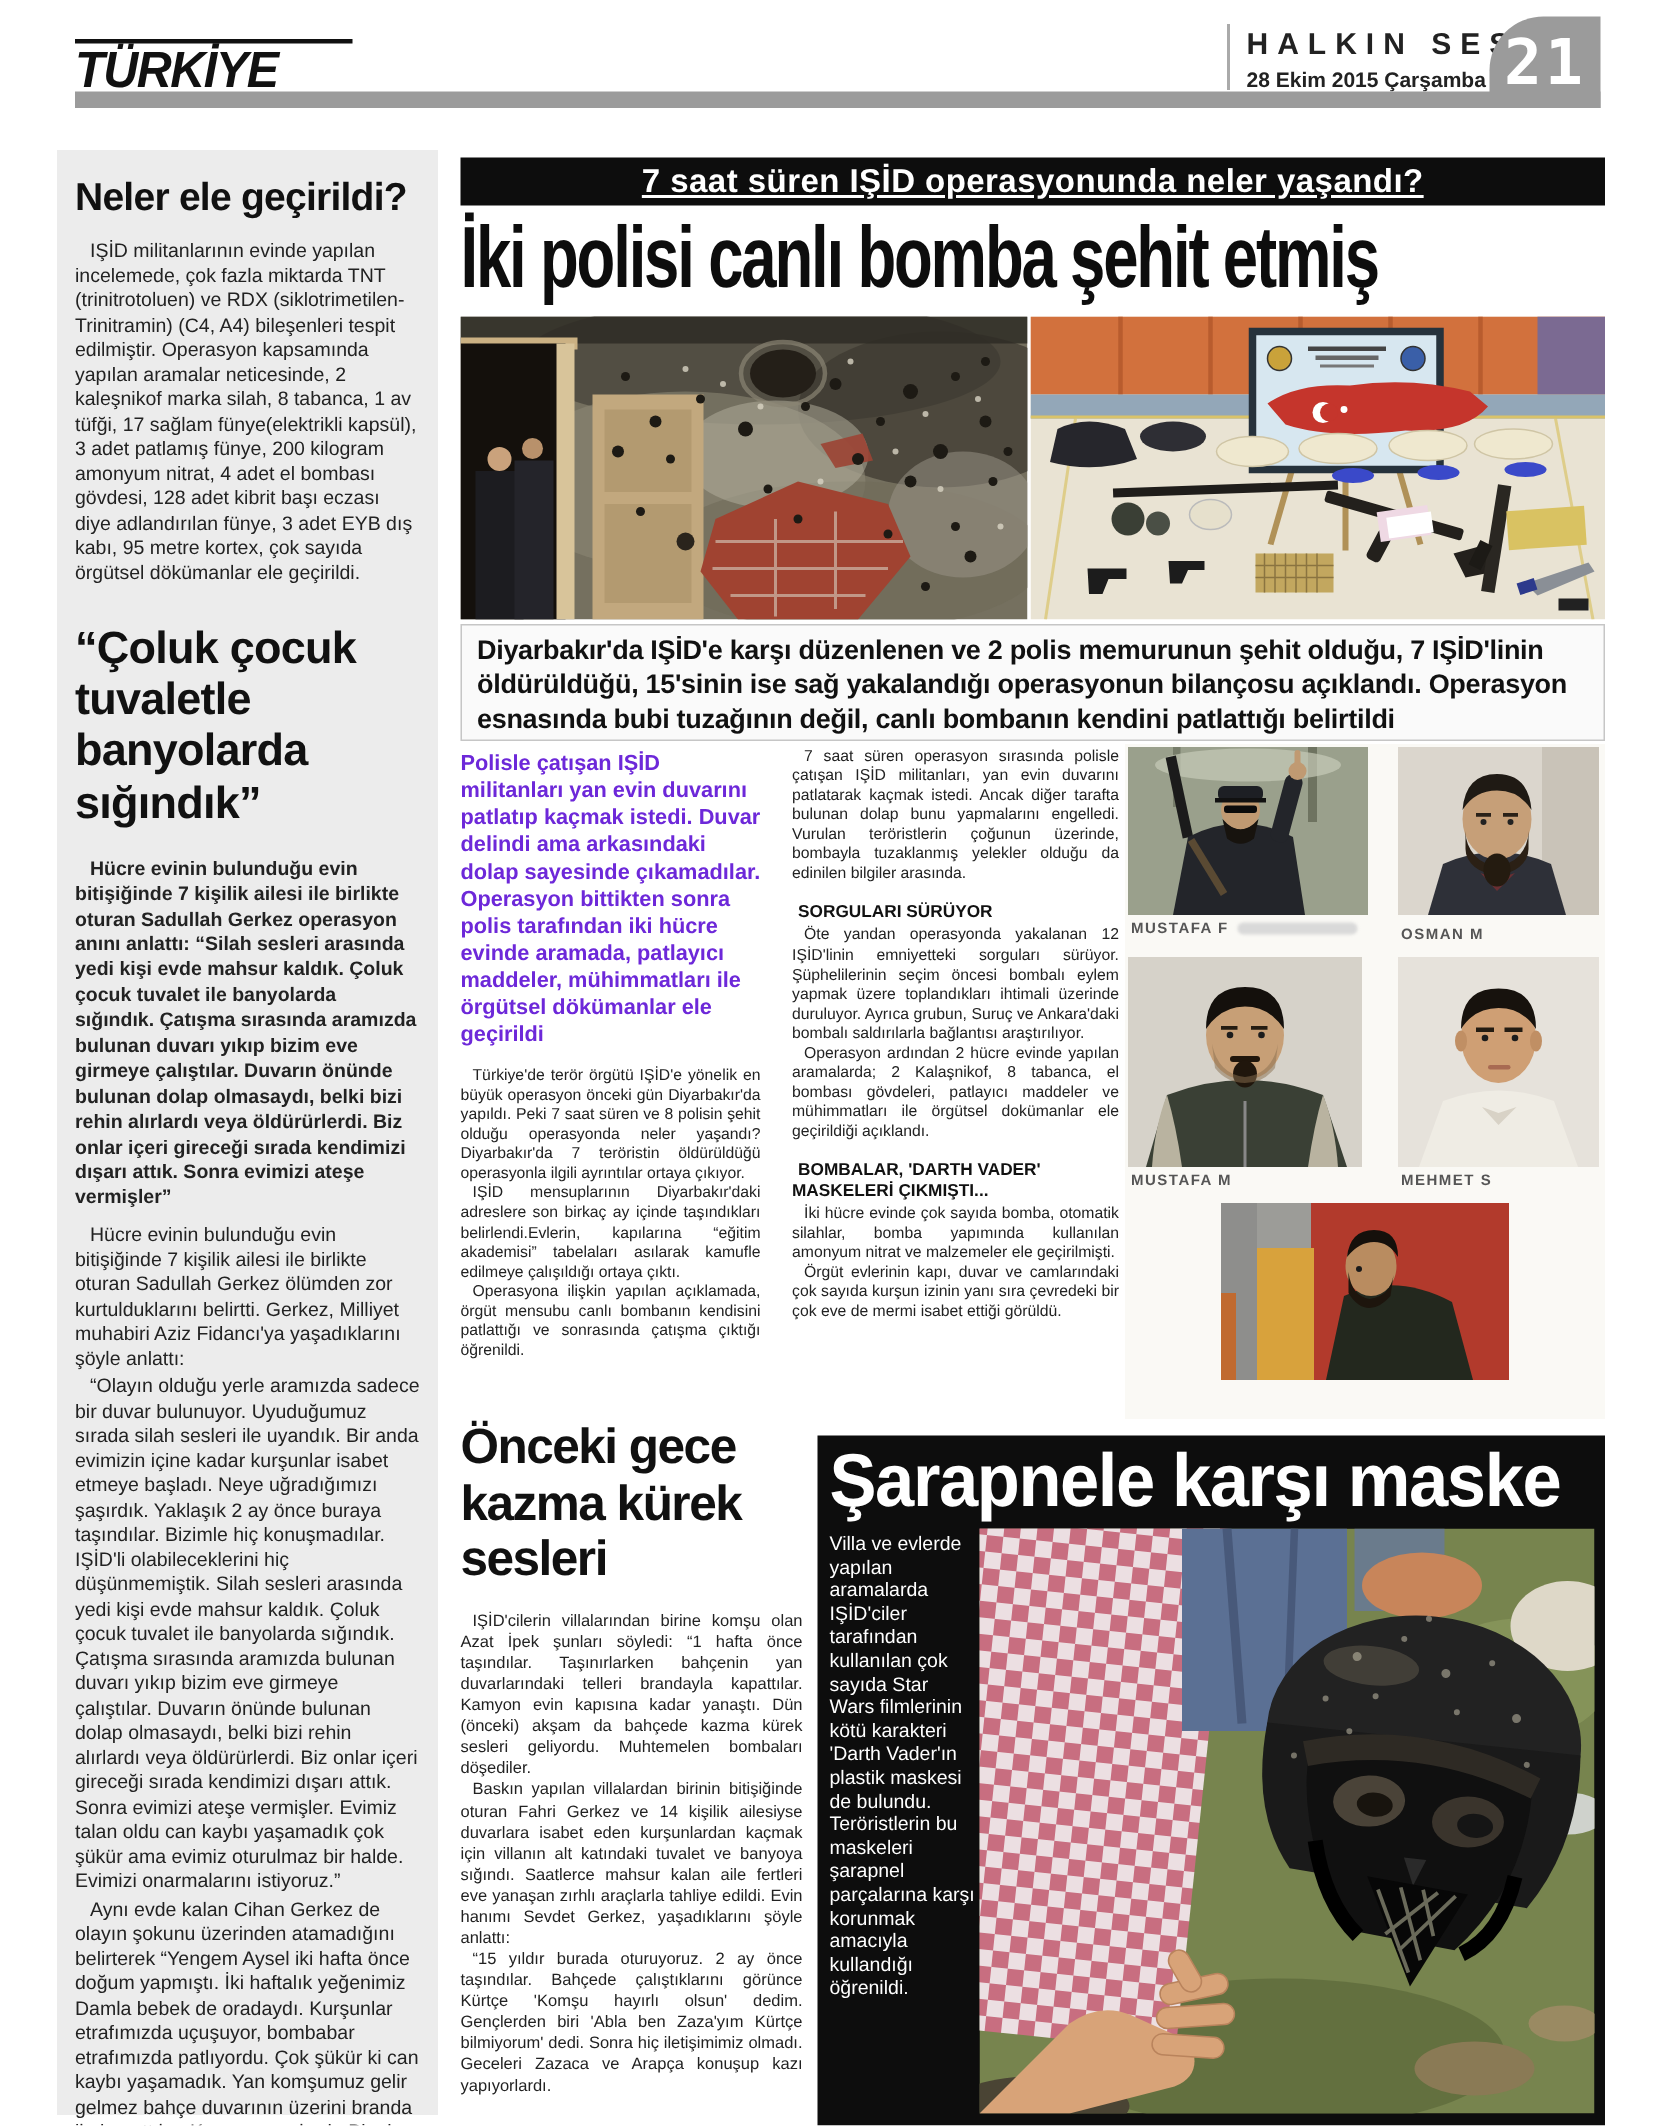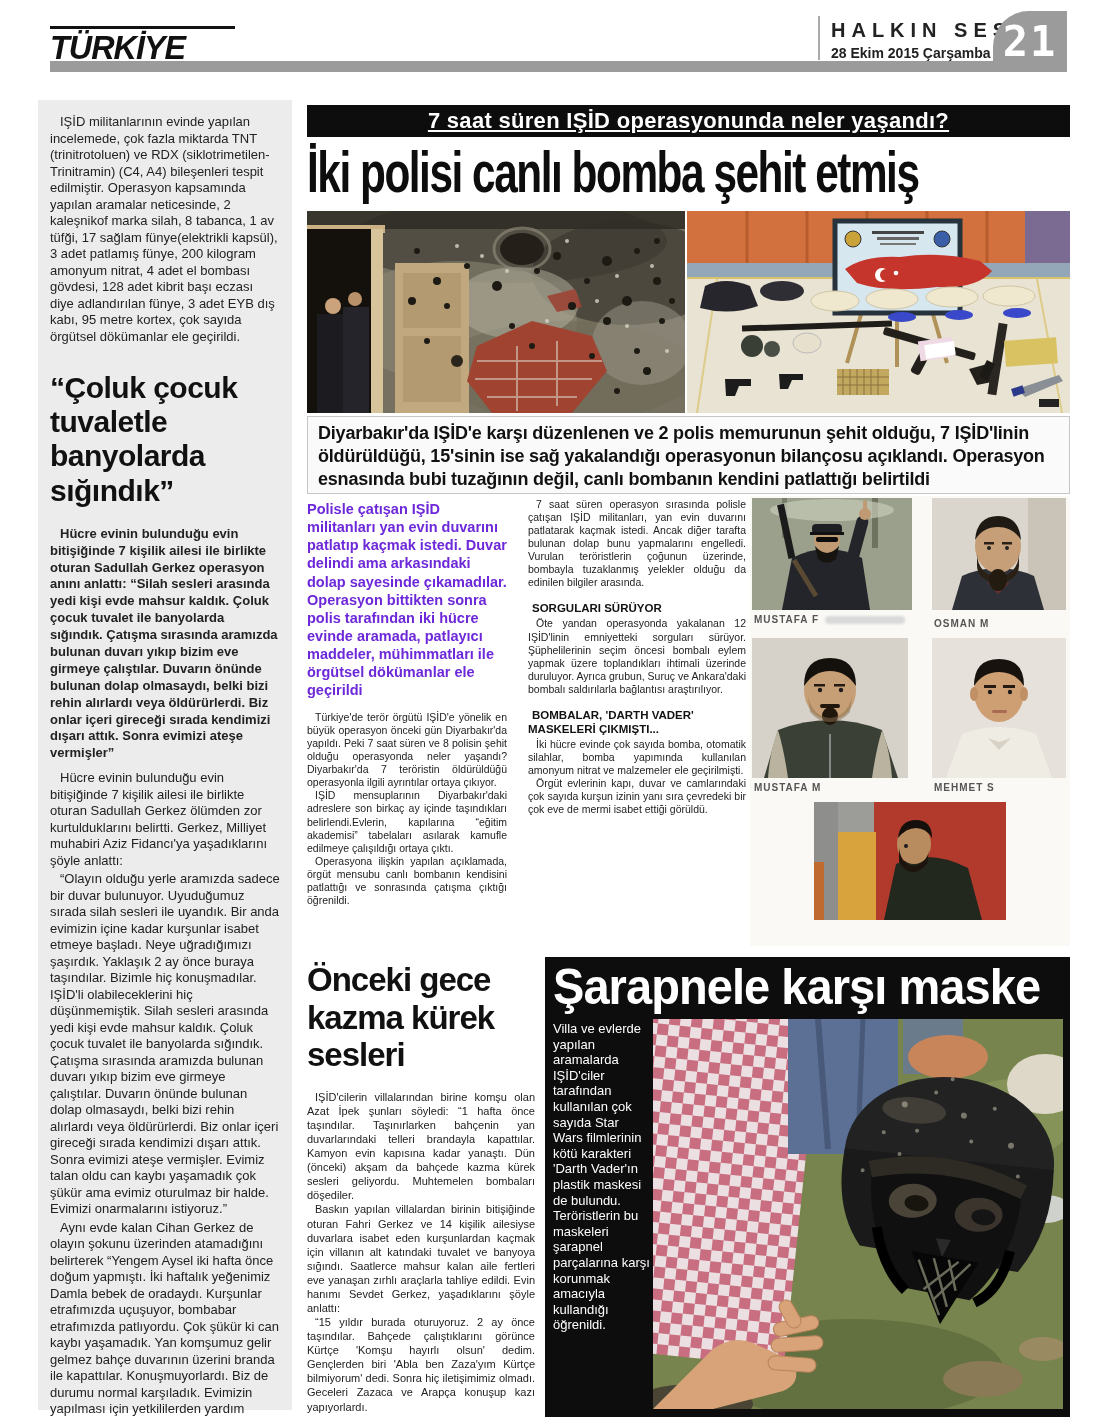--- a/index.html
+++ b/index.html
@@ -45,21 +45,21 @@
   .col2{position:absolute;left:528px;top:498px;width:218px;}
   .col-subhead{font-size:11.5px;font-weight:bold;margin:12px 0 2px;text-indent:4px;color:#111;line-height:1.25;}
   
   .mugs{position:absolute;left:750px;top:496px;width:320px;height:450px;background:#faf9f5;}
   .mug{position:absolute;}
   .mug-label{position:absolute;font-size:10px;font-weight:bold;letter-spacing:1px;color:#555;}
   .redact{display:inline-block;width:80px;height:8px;background:#d9d9d9;border-radius:4px;margin-left:6px;
         filter:blur(1px);vertical-align:middle;}
   
   .a3{position:absolute;left:307px;top:945px;width:228px;}
-  .a3-title{font-size:33px;font-weight:bold;line-height:1.14;letter-spacing:-1px;margin:16px 0 16px;color:#111;}
+  .a3-title{font-size:33px;font-weight:bold;line-height:1.14;letter-spacing:-1px;margin:0 0 16px;color:#111;}
   .a3 .colp{font-size:11px;line-height:1.28;}
   
   .maskbox{position:absolute;left:545px;top:957px;width:525px;height:558px;background:#0d0d0d;}
   .mask-title{position:absolute;left:8px;top:0;margin:0;white-space:nowrap;color:#fff;font-size:50px;
         font-weight:bold;letter-spacing:-1px;transform:scaleX(.94);transform-origin:left;line-height:60px;}
   .mask-side{position:absolute;left:8px;top:64px;width:98px;color:#fff;font-weight:normal;
         font-size:13px;line-height:1.2;}
   .mask-photo{position:absolute;left:108px;top:62px;width:410px;height:390px;}
 </style>
 </head>
@@ -71,20 +71,21 @@
   <div class="section-title">TÜRKİYE</div>
   <div class="mast-divider"></div>
   <div class="mast-name">HALKIN SESİ</div>
   <div class="mast-date">28 Ekim 2015 Çarşamba</div>
   <div class="gray-bar"></div>
   <div class="page-badge">
     <span>21</span>
   </div>
 
   <aside class="sidebar">
+    <h2 class="sb-title1">Neler ele geçirildi?</h2>
     <p class="sb-body">IŞİD militanlarının evinde yapılan incelemede, çok fazla miktarda TNT (trinitrotoluen) ve RDX (siklotrimetilen-Trinitramin) (C4, A4) bileşenleri tespit edilmiştir. Operasyon kapsamında yapılan aramalar neticesinde, 2 kaleşnikof marka silah, 8 tabanca, 1 av tüfği, 17 sağlam fünye(elektrikli kapsül), 3 adet patlamış fünye, 200 kilogram amonyum nitrat, 4 adet el bombası gövdesi, 128 adet kibrit başı eczası diye adlandırılan fünye, 3 adet EYB dış kabı, 95 metre kortex, çok sayıda örgütsel dökümanlar ele geçirildi.</p>
     <h2 class="sb-title2">“Çoluk çocuk tuvaletle banyolarda sığındık”</h2>
     <p class="sb-lead">Hücre evinin bulunduğu evin bitişiğinde 7 kişilik ailesi ile birlikte oturan Sadullah Gerkez operasyon anını anlattı: “Silah sesleri arasında yedi kişi evde mahsur kaldık. Çoluk çocuk tuvalet ile banyolarda sığındık. Çatışma sırasında aramızda bulunan duvarı yıkıp bizim eve girmeye çalıştılar. Duvarın önünde bulunan dolap olmasaydı, belki bizi rehin alırlardı veya öldürürlerdi. Biz onlar içeri gireceği sırada kendimizi dışarı attık. Sonra evimizi ateşe vermişler”</p>
     <p class="sb-p">Hücre evinin bulunduğu evin bitişiğinde 7 kişilik ailesi ile birlikte oturan Sadullah Gerkez ölümden zor kurtulduklarını belirtti. Gerkez, Milliyet muhabiri Aziz Fidancı'ya yaşadıklarını şöyle anlattı:</p>
     <p class="sb-p">“Olayın olduğu yerle aramızda sadece bir duvar bulunuyor. Uyuduğumuz sırada silah sesleri ile uyandık. Bir anda evimizin içine kadar kurşunlar isabet etmeye başladı. Neye uğradığımızı şaşırdık. Yaklaşık 2 ay önce buraya taşındılar. Bizimle hiç konuşmadılar. IŞİD'li olabileceklerini hiç düşünmemiştik. Silah sesleri arasında yedi kişi evde mahsur kaldık. Çoluk çocuk tuvalet ile banyolarda sığındık. Çatışma sırasında aramızda bulunan duvarı yıkıp bizim eve girmeye çalıştılar. Duvarın önünde bulunan dolap olmasaydı, belki bizi rehin alırlardı veya öldürürlerdi. Biz onlar içeri gireceği sırada kendimizi dışarı attık. Sonra evimizi ateşe vermişler. Evimiz talan oldu can kaybı yaşamadık çok şükür ama evimiz oturulmaz bir halde. Evimizi onarmalarını istiyoruz.”</p>
     <p class="sb-p">Aynı evde kalan Cihan Gerkez de olayın şokunu üzerinden atamadığını belirterek “Yengem Aysel iki hafta önce doğum yapmıştı. İki haftalık yeğenimiz Damla bebek de oradaydı. Kurşunlar etrafımızda uçuşuyor, bombabar etrafımızda patlıyordu. Çok şükür ki can kaybı yaşamadık. Yan komşumuz gelir gelmez bahçe duvarının üzerini branda ile kapattılar. Konuşmuyorlardı. Biz de durumu normal karşıladık. Evimizin yapılması için yetkililerden yardım bekliyoruz” diye konuştu</p>
 
   </aside>
 
   <div class="kicker">
@@ -251,20 +252,21 @@
     <p class="col1-lead">Polisle çatışan IŞİD militanları yan evin duvarını patlatıp kaçmak istedi. Duvar delindi ama arkasındaki dolap sayesinde çıkamadılar. Operasyon bittikten sonra polis tarafından iki hücre evinde aramada, patlayıcı maddeler, mühimmatları ile örgütsel dökümanlar ele geçirildi</p>
     <p class="colp">Türkiye'de terör örgütü IŞİD'e yönelik en büyük operasyon önceki gün Diyarbakır'da yapıldı. Peki 7 saat süren ve 8 polisin şehit olduğu operasyonda neler yaşandı? Diyarbakır'da 7 teröristin öldürüldüğü operasyonla ilgili ayrıntılar ortaya çıkıyor.</p>
     <p class="colp">IŞİD mensuplarının Diyarbakır'daki adreslere son birkaç ay içinde taşındıkları belirlendi.Evlerin, kapılarına “eğitim akademisi” tabelaları asılarak kamufle edilmeye çalışıldığı ortaya çıktı.</p>
     <p class="colp">Operasyona ilişkin yapılan açıklamada, örgüt mensubu canlı bombanın kendisini patlattığı ve sonrasında çatışma çıktığı öğrenildi.</p>
   </div>
 
   <div class="col2">
     <p class="colp">7 saat süren operasyon sırasında polisle çatışan IŞİD militanları, yan evin duvarını patlatarak kaçmak istedi. Ancak diğer tarafta bulunan dolap bunu yapmalarını engelledi. Vurulan teröristlerin çoğunun üzerinde, bombayla tuzaklanmış yelekler olduğu da edinilen bilgiler arasında.</p>
     <p class="col-subhead">SORGULARI SÜRÜYOR</p>
     <p class="colp">Öte yandan operasyonda yakalanan 12 IŞİD'linin emniyetteki sorguları sürüyor. Şüphelilerinin seçim öncesi bombalı eylem yapmak üzere toplandıkları ihtimali üzerinde duruluyor. Ayrıca grubun, Suruç ve Ankara'daki bombalı saldırılarla bağlantısı araştırılıyor.</p>
+    <p class="colp">Operasyon ardından 2 hücre evinde yapılan aramalarda; 2 Kalaşnikof, 8 tabanca, el bombası gövdeleri, patlayıcı maddeler ve mühimmatları ile örgütsel dokümanlar ele geçirildiği açıklandı.</p>
     <p class="col-subhead">BOMBALAR, 'DARTH VADER' MASKELERİ ÇIKMIŞTI...</p>
     <p class="colp">İki hücre evinde çok sayıda bomba, otomatik silahlar, bomba yapımında kullanılan amonyum nitrat ve malzemeler ele geçirilmişti.</p>
     <p class="colp">Örgüt evlerinin kapı, duvar ve camlarındaki çok sayıda kurşun izinin yanı sıra çevredeki bir çok eve de mermi isabet ettiği görüldü.</p>
   </div>
 
   <div class="mugs">
     <div class="mug" style="left:2px;top:2px;width:160px;height:112px;">
       <svg viewBox="0 0 160 112" preserveAspectRatio="none">
         <rect width="160" height="112" fill="#9aa08c"></rect>
         <rect x="120" y="0" width="6" height="50" fill="#6e7360"></rect>

